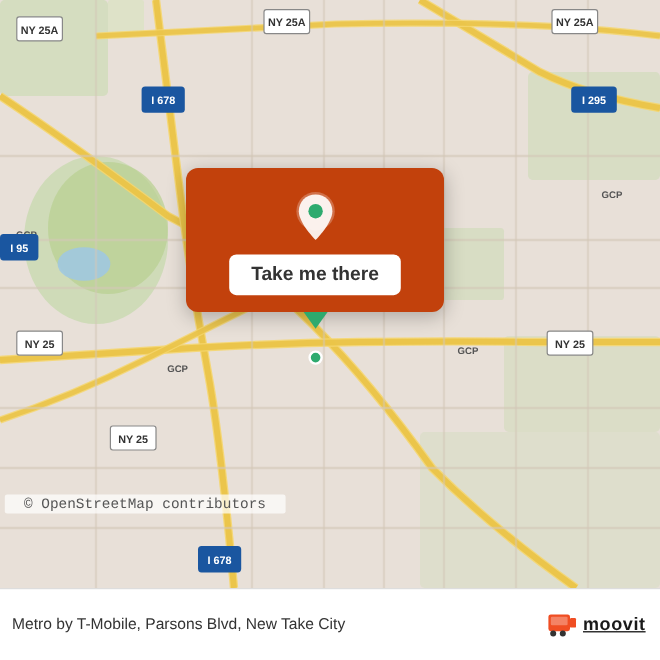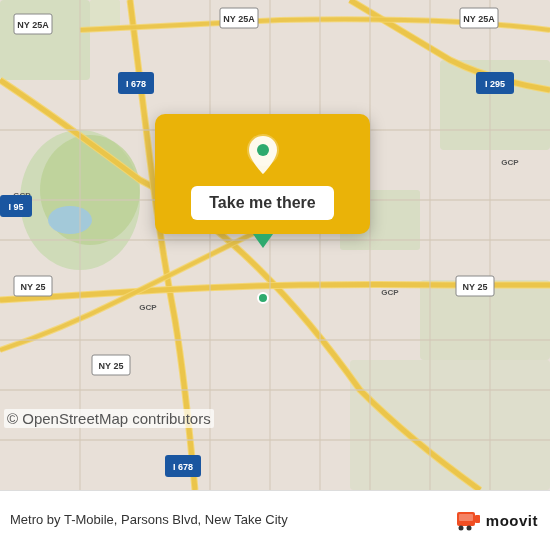--- a/index.html
+++ b/index.html
@@ -23,24 +23,24 @@
     .map-svg {
       width: 100%;
       height: 100%;
       position: absolute;
       top: 0; left: 0;
     }
 
     
     #popup-card {
       position: absolute;
-      top: 114px;
+      top: 140px;
       left: 155px;
       width: 215px;
-      background: #eab308;
+      background: #c2410c;
       border-radius: 10px;
       display: flex;
       flex-direction: column;
       align-items: center;
       padding: 18px 20px 14px 20px;
       box-shadow: 0 4px 16px rgba(0,0,0,0.25);
       z-index: 10;
     }
 
     #popup-card::after {
@@ -84,20 +84,21 @@
       position: absolute;
       bottom: 0;
       left: 0;
     }
 
     .moovit-logo {
       display: flex;
       align-items: center;
       margin-left: auto;
       flex-shrink: 0;
+      text-decoration: underline;
     }
 
     .moovit-bus-icon {
       width: 28px;
       height: 28px;
       margin-right: 4px;
     }
 
     .moovit-text {
       font-size: 15px;
@@ -111,26 +112,27 @@
       color: #333;
       flex: 1;
       line-height: 1.3;
     }
 
     
     #osm-credit {
       position: absolute;
       bottom: 62px;
       left: 4px;
-      font-size: 15px;
+      font-size: 12px;
       color: #555;
       background: rgba(255,255,255,0.7);
-      padding: 1px 3px;
+      padding: 1px 16px;
       border-radius: 2px;
       z-index: 5;
+      font-family: Liberation Mono, monospace;
     }
   </style>
 </head>
 <body>
 
 <div id="map-container">
 
   <svg class="map-svg" viewBox="0 0 550 490" xmlns="http://www.w3.org/2000/svg">
 
     <rect width="550" height="490" fill="#e8e0d8"></rect>

